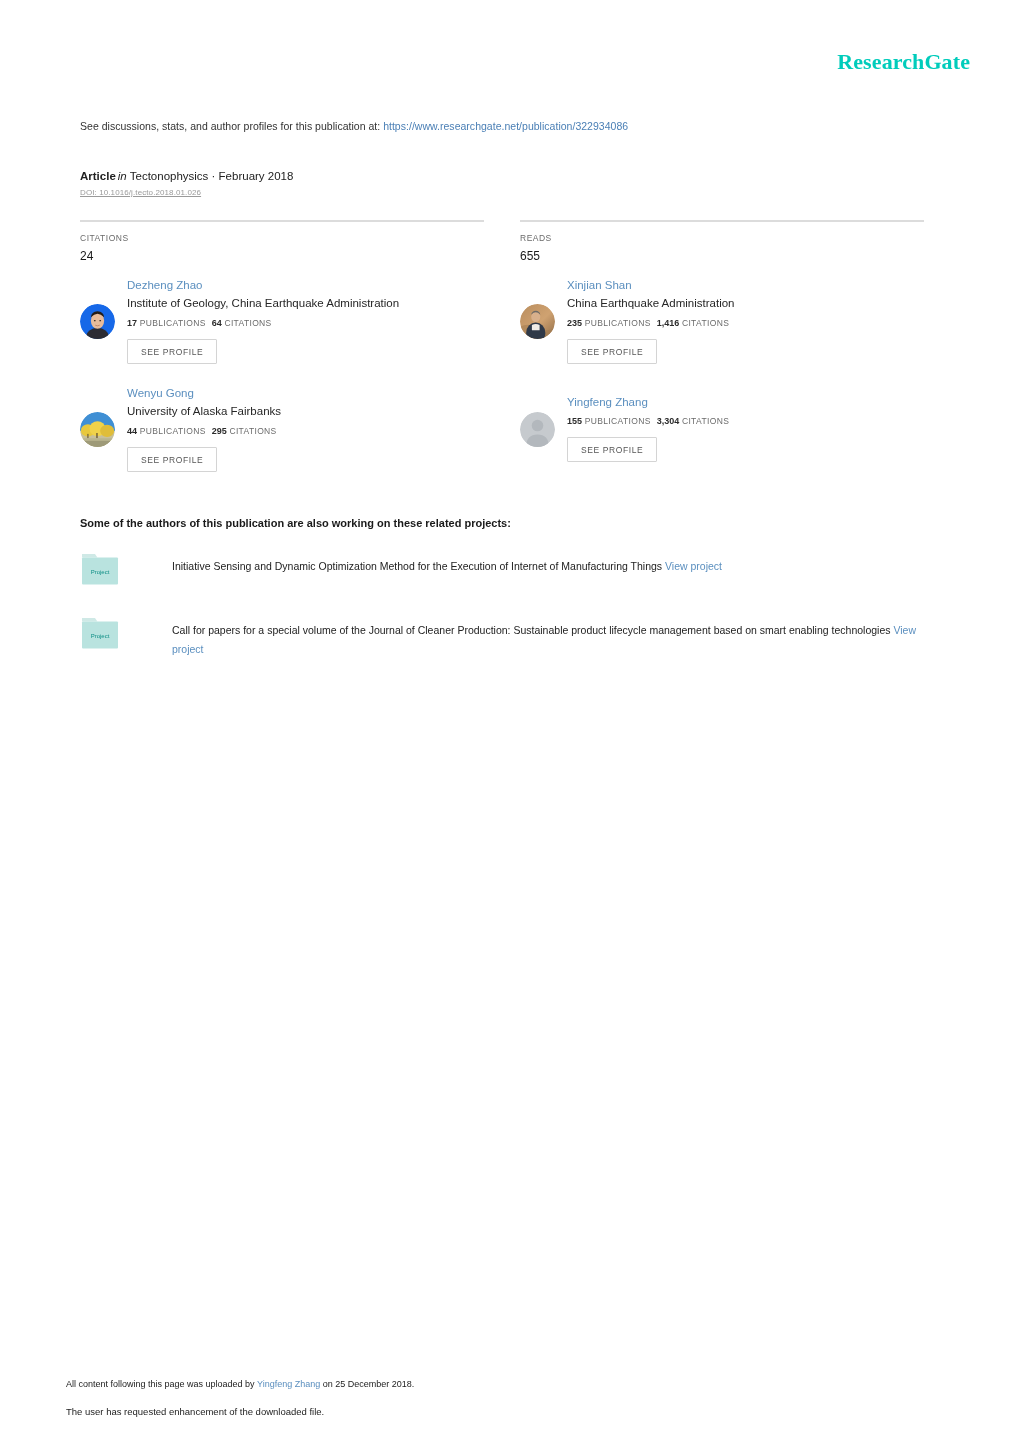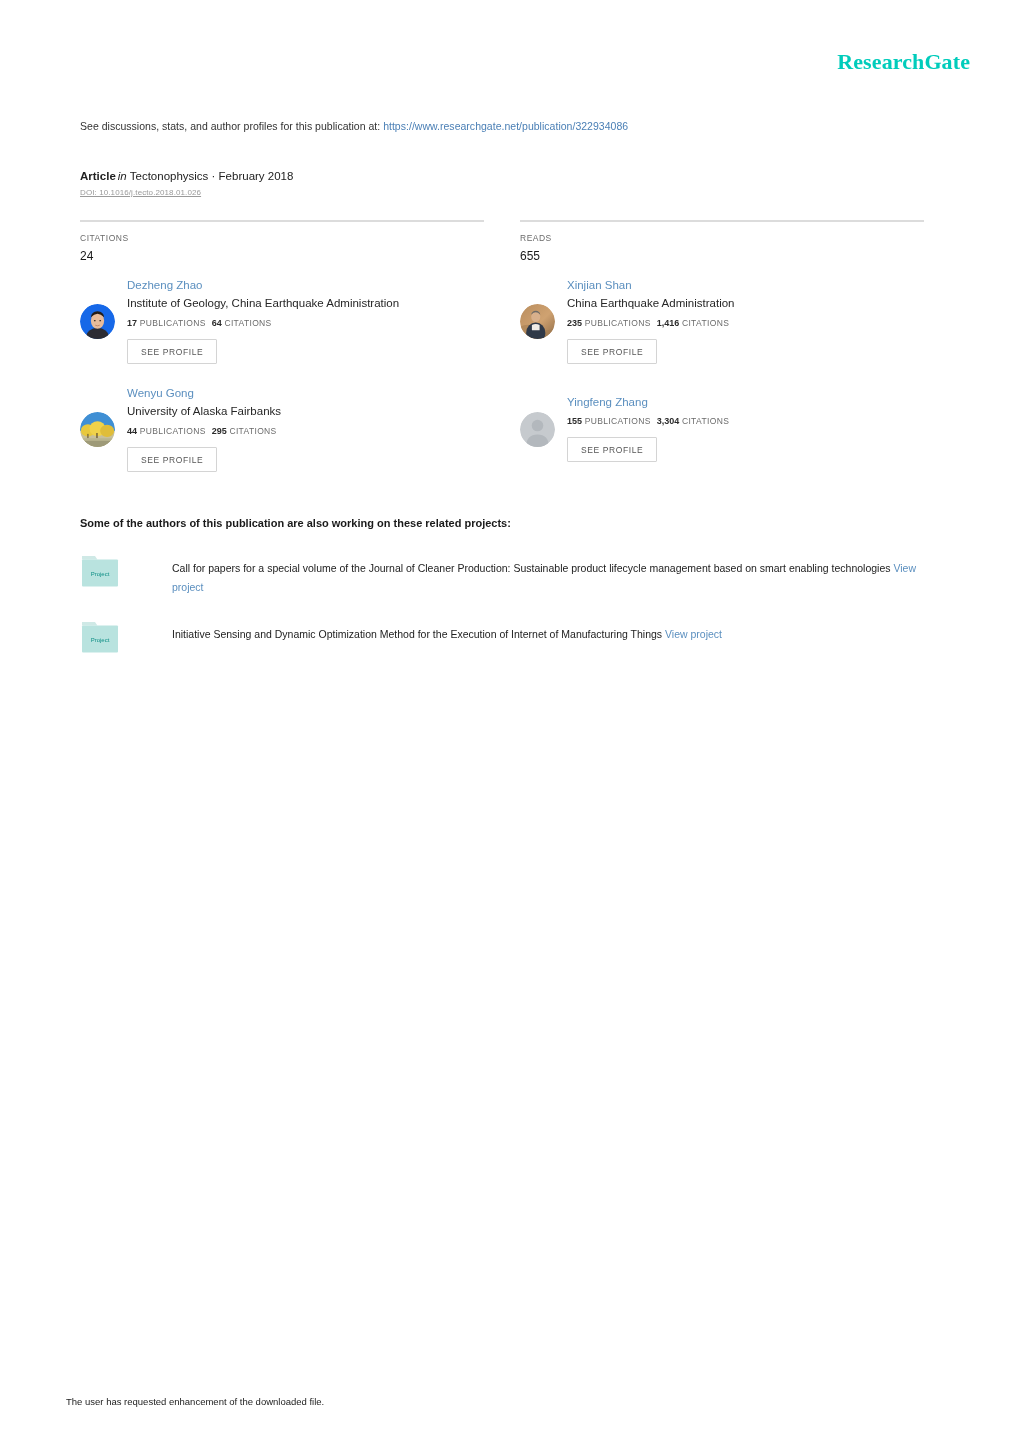--- a/index.html
+++ b/index.html
@@ -371,45 +371,50 @@
           <span>CITATIONS</span>
         </div>
         <button class="see-profile">SEE PROFILE</button>
       </div>
     </div>
 
   </div>
 
   <div class="projects-head">Some of the authors of this publication are also working on these related projects:</div>
 
+  <div class="project-row">
+    <div class="folder-icon">
+      <svg width="42" height="40" viewBox="0 0 42 40">
+        <path d="M2 3 h13 l2.4 3.4 H2 Z" fill="#cfe9e6"></path>
+        <rect x="2" y="6.4" width="36" height="27" rx="1" fill="#b9e3df"></rect>
+        <text x="20" y="22.5" font-family="Liberation Sans, sans-serif" font-size="6" fill="#0f8f86" text-anchor="middle">Project</text>
+      </svg>
+    </div>
+    <div class="project-text">
+      <span>Initiative Sensing and Dynamic Optimization Method for the Execution of Internet of Manufacturing Things</span>
+      <a class="view-link" href="#">View project</a>
+    </div>
+  </div>
+
   <div class="project-row second">
     <div class="folder-icon">
       <svg width="42" height="40" viewBox="0 0 42 40">
         <path d="M2 3 h13 l2.4 3.4 H2 Z" fill="#cfe9e6"></path>
         <rect x="2" y="6.4" width="36" height="27" rx="1" fill="#b9e3df"></rect>
         <text x="20" y="22.5" font-family="Liberation Sans, sans-serif" font-size="6" fill="#0f8f86" text-anchor="middle">Project</text>
       </svg>
     </div>
     <div class="project-text">
       <span>Call for papers for a special volume of the Journal of Cleaner Production: Sustainable product lifecycle management based on smart enabling technologies</span>
       <a class="view-link" href="#">View project</a>
     </div>
   </div>
 
-  <div class="project-row">
-    <div class="folder-icon">
-      <svg width="42" height="40" viewBox="0 0 42 40">
-        <path d="M2 3 h13 l2.4 3.4 H2 Z" fill="#cfe9e6"></path>
-        <rect x="2" y="6.4" width="36" height="27" rx="1" fill="#b9e3df"></rect>
-        <text x="20" y="22.5" font-family="Liberation Sans, sans-serif" font-size="6" fill="#0f8f86" text-anchor="middle">Project</text>
-      </svg>
-    </div>
-    <div class="project-text">
-      <span>Initiative Sensing and Dynamic Optimization Method for the Execution of Internet of Manufacturing Things</span>
-      <a class="view-link" href="#">View project</a>
-    </div>
-  </div>
-
 </div>
 
 <div class="footer">
+  <div class="footer-line1">
+    <span>All content following this page was uploaded by</span>
+    <a class="uploader" href="#">Yingfeng Zhang</a>
+    <span>on 25 December 2018.</span>
+  </div>
   <div class="footer-line2">The user has requested enhancement of the downloaded file.</div>
 </div>
 
 </body></html>

